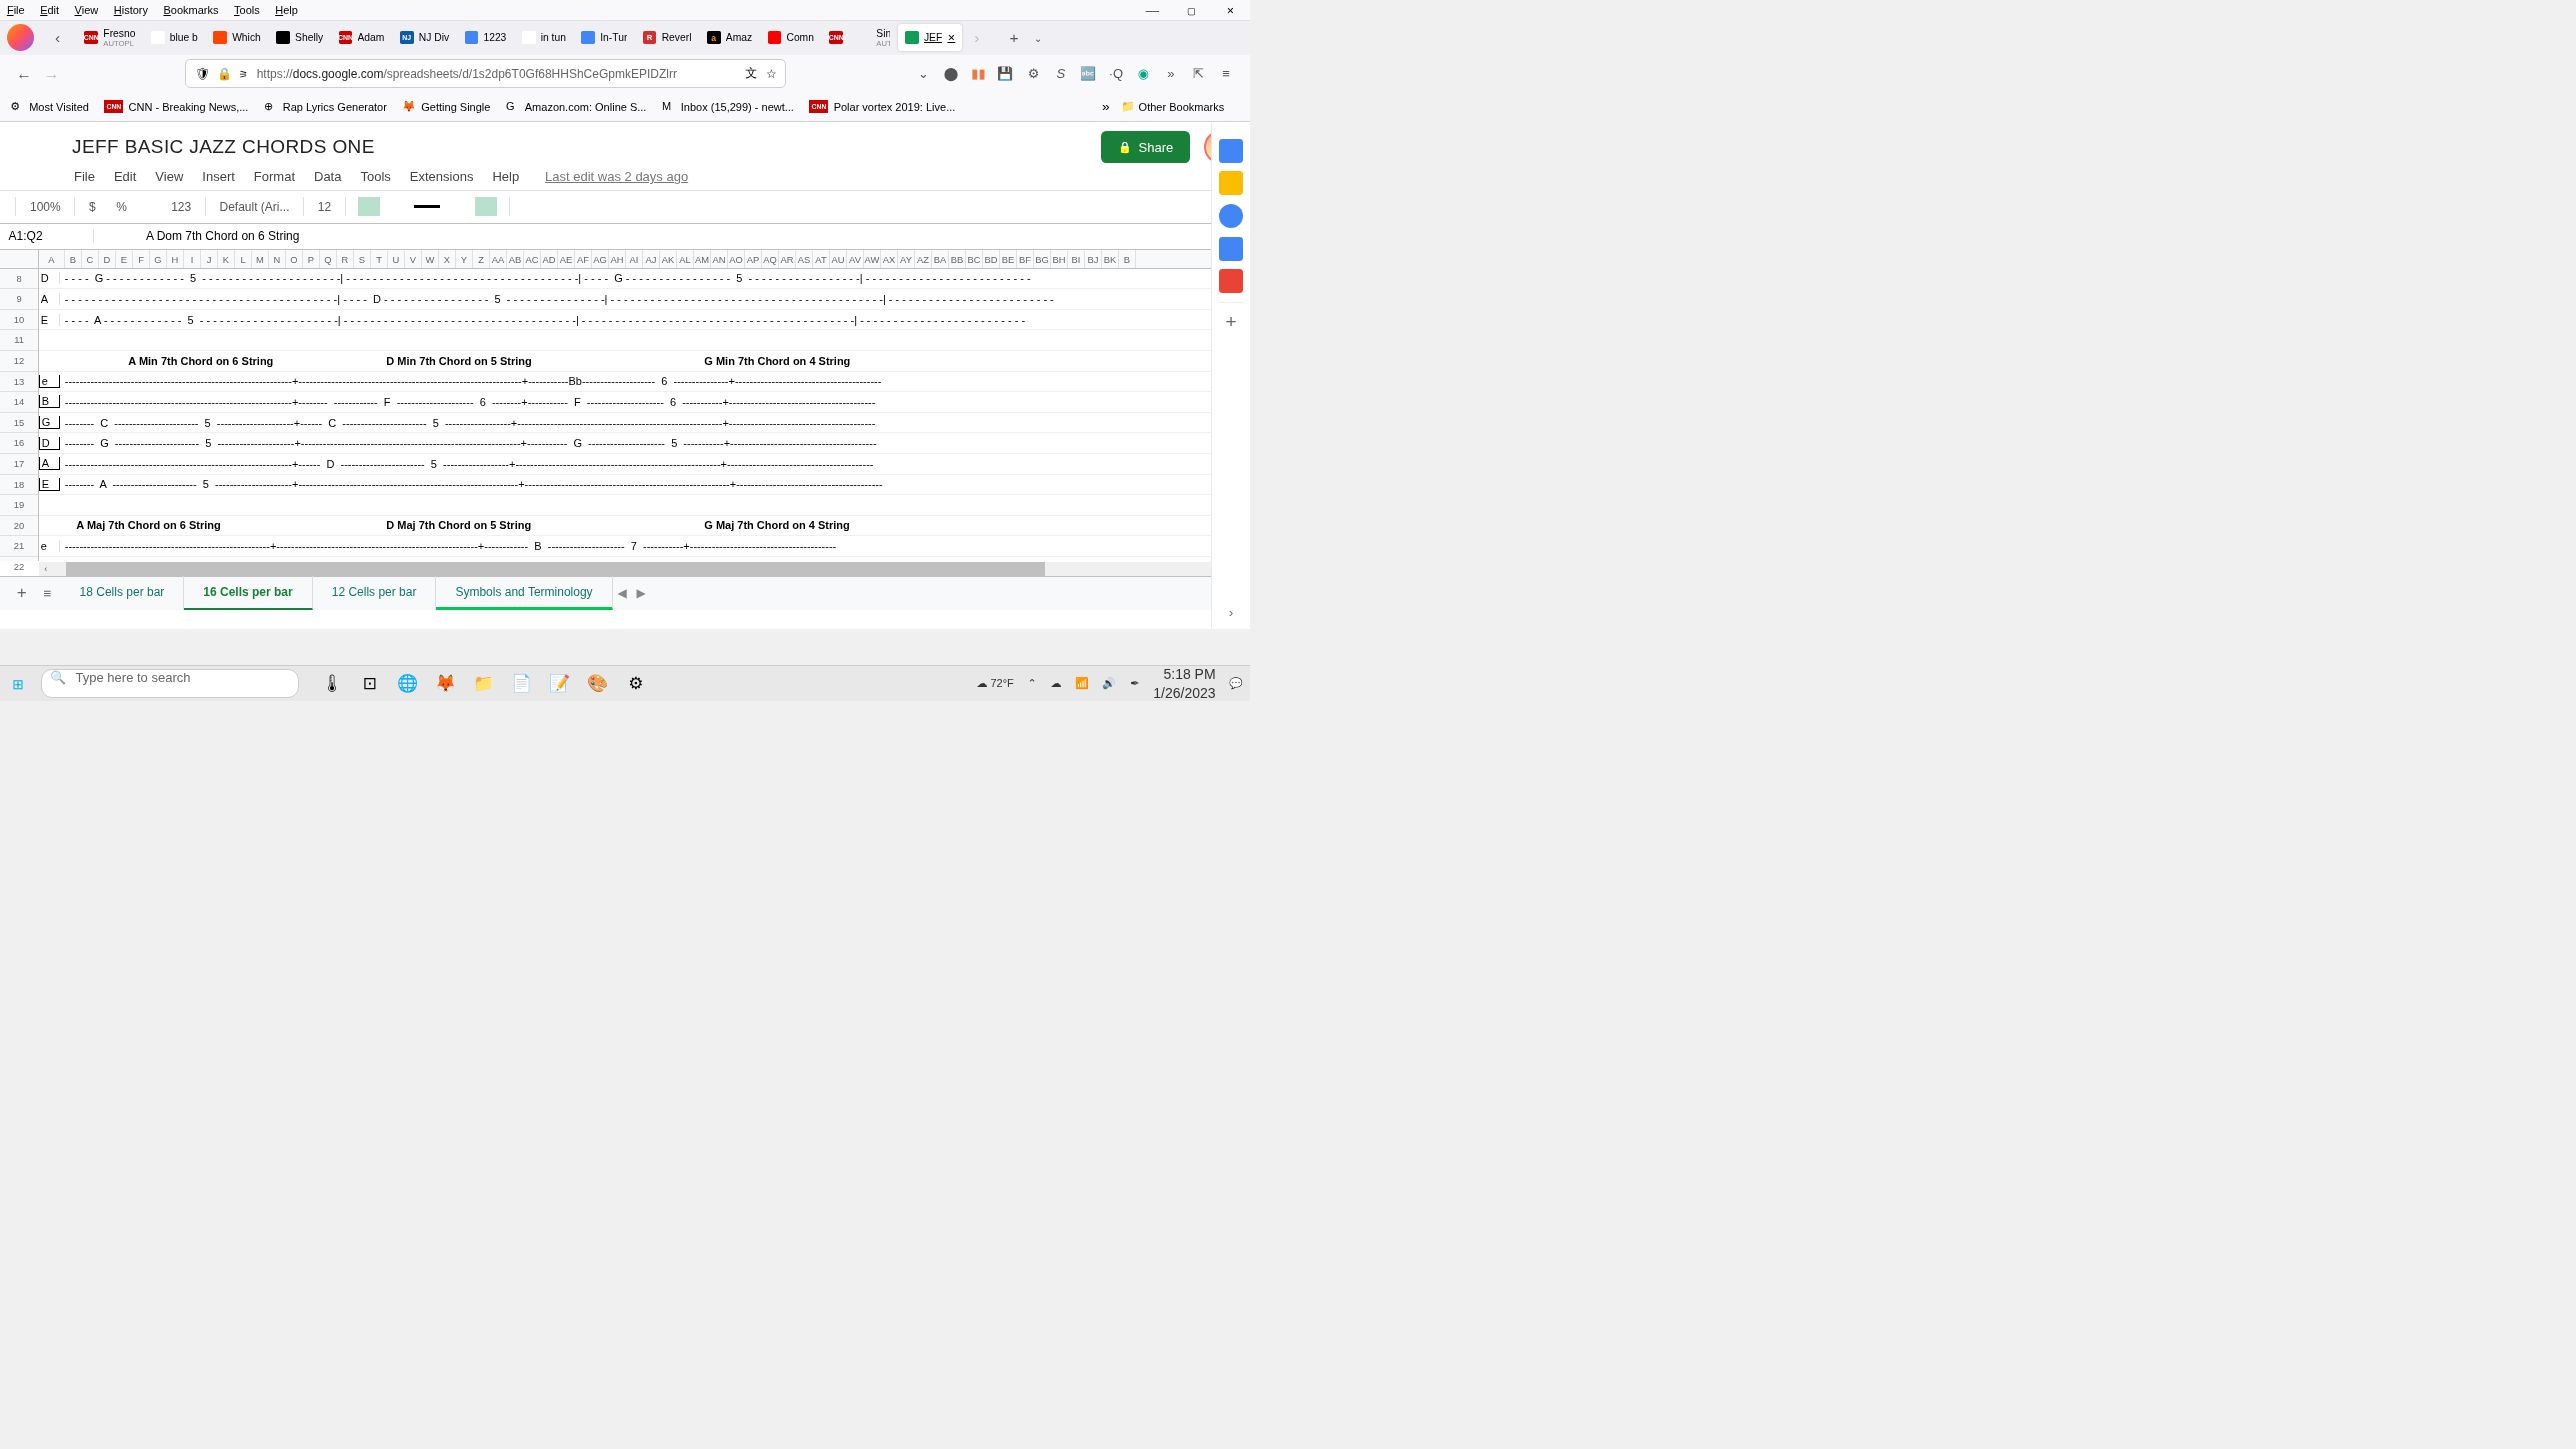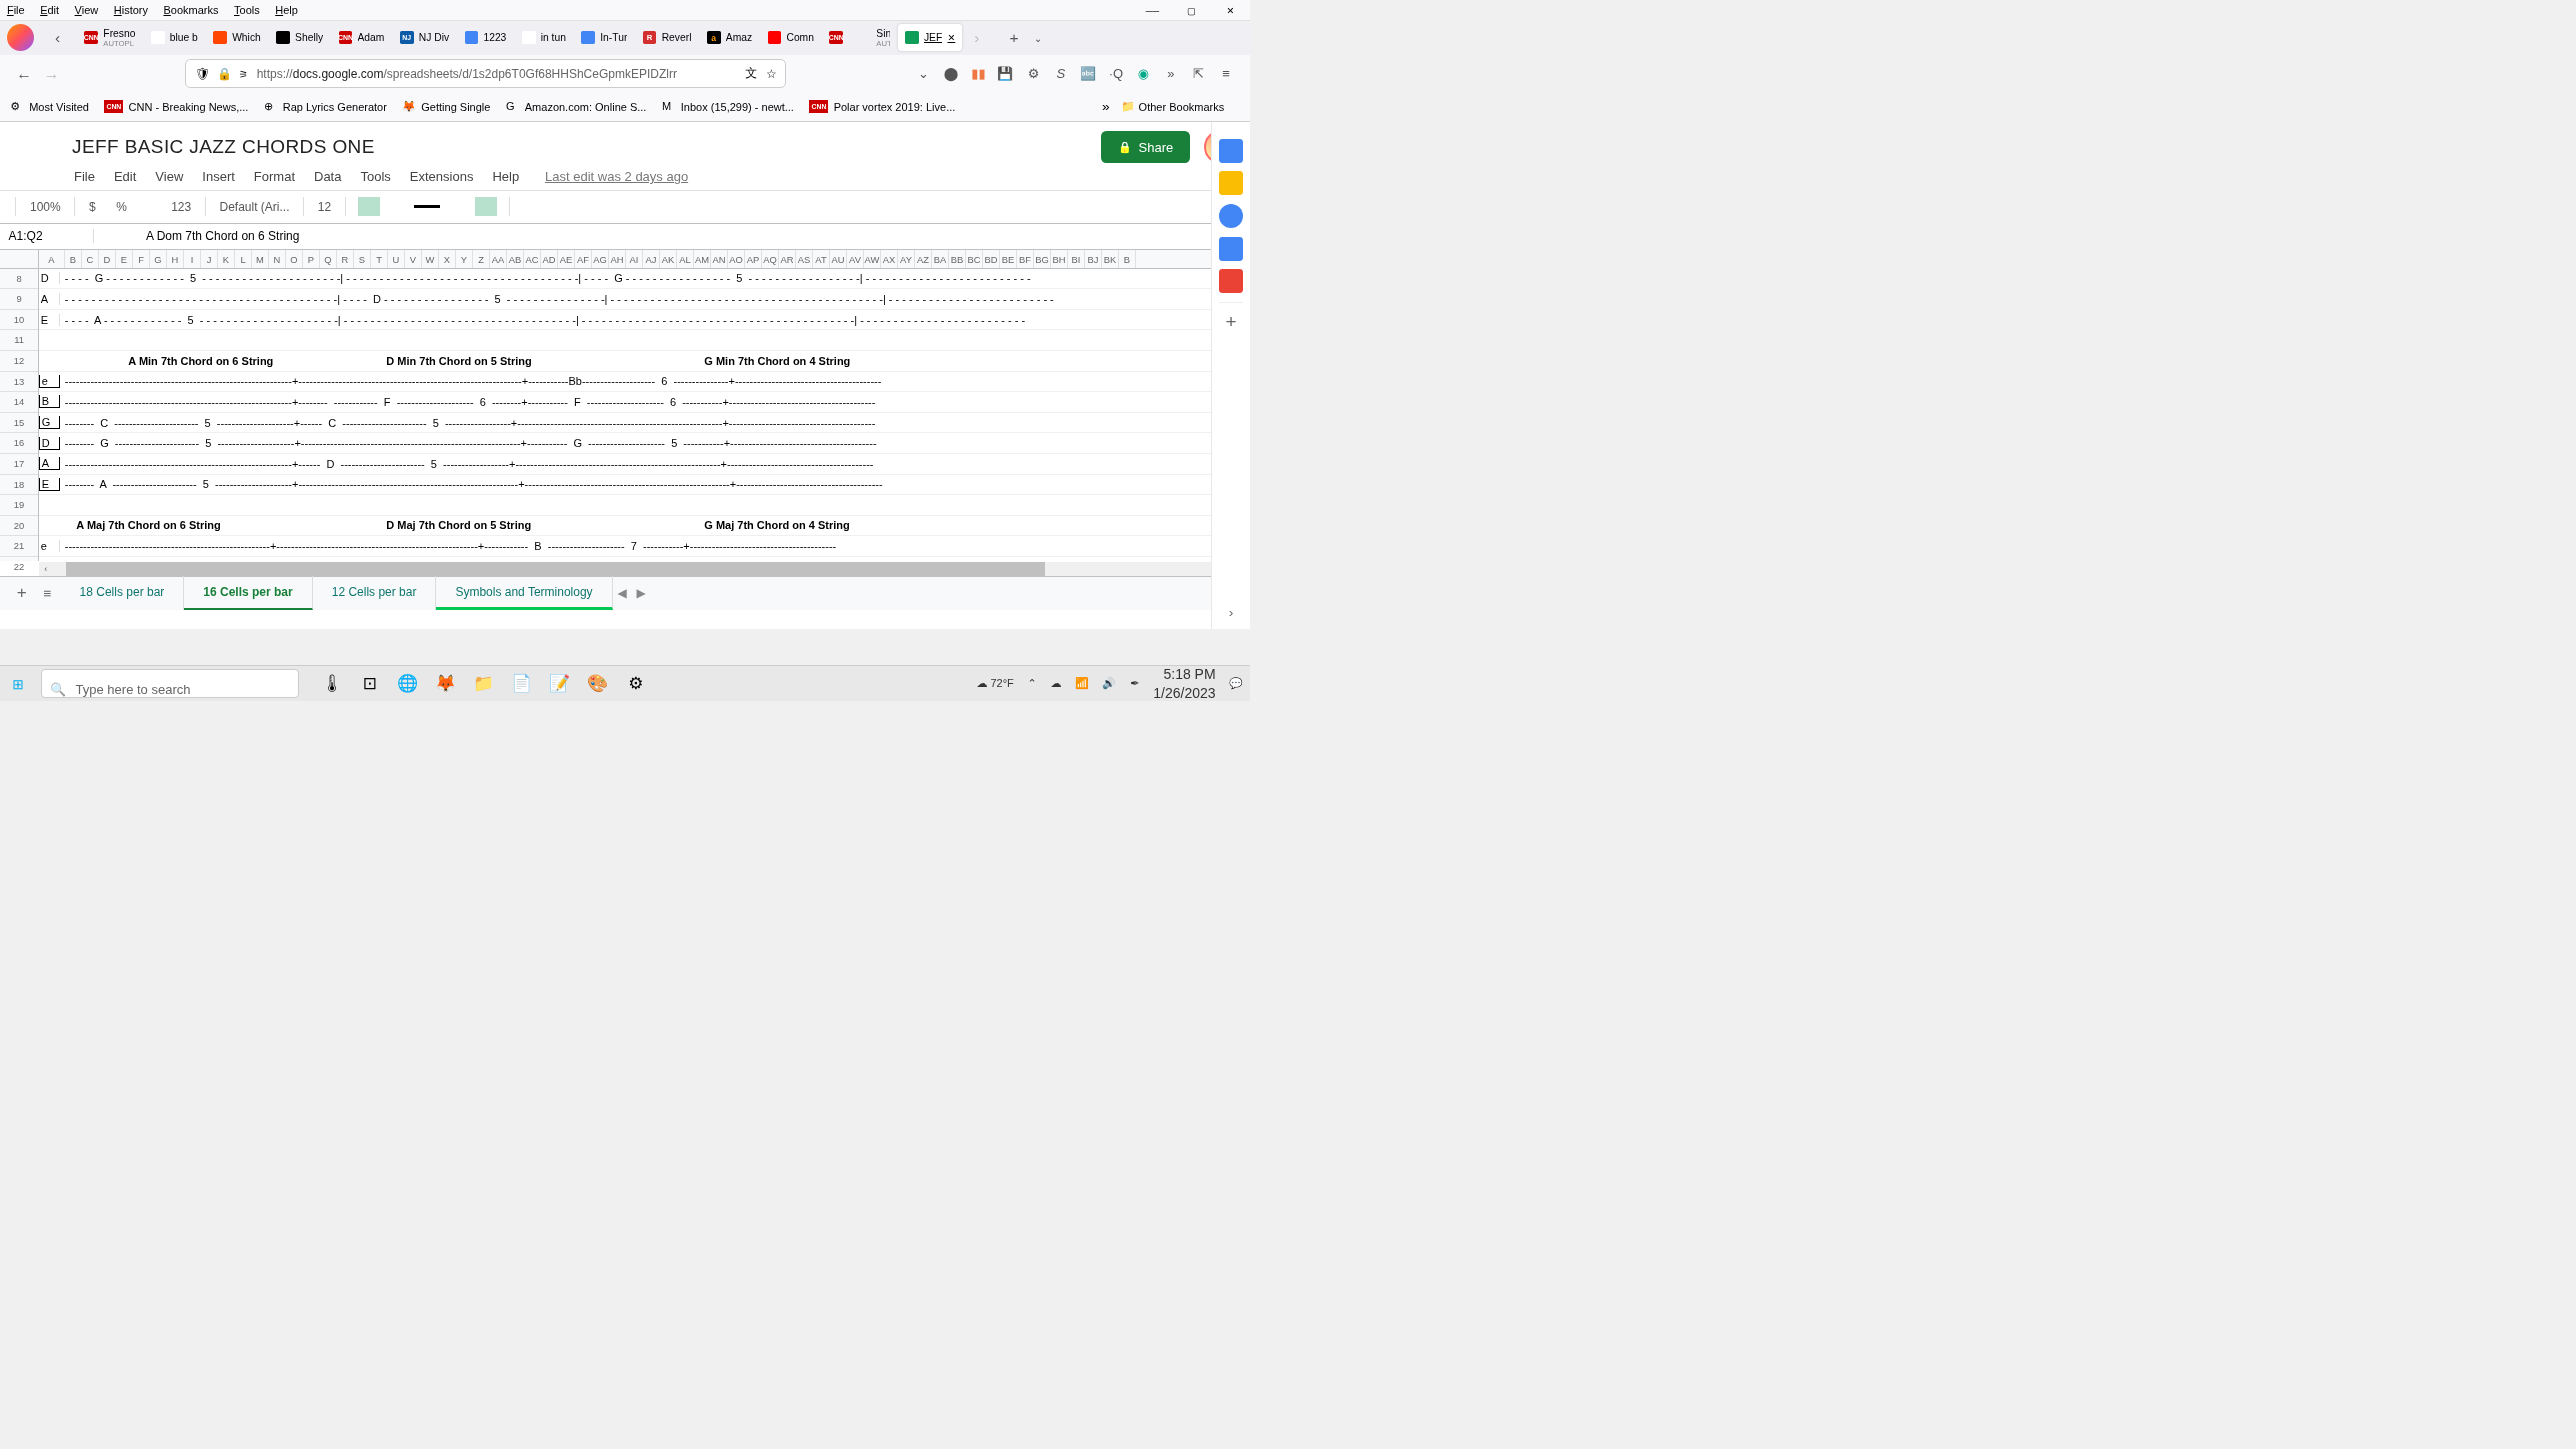--- a/index.html
+++ b/index.html
@@ -97,21 +97,21 @@
 .sheettabs .st-add { width:26px; text-align:center; font-size:17px; color:#666; }
 .sheettabs .st-menu { width:26px; text-align:center; font-size:13.7px; color:#666; }
 .sheettabs .st { padding: 8.6px 19px; color:#0f766e; border-right:0.9px solid #ddd; }
 .sheettabs .st.current { color: #188038; font-weight: 600; border-bottom: 2.6px solid #188038; }
 .sheettabs .st.green { border-bottom: 3.4px solid #00c853; }
 .sheettabs .st-nav { width:19px; text-align:center; color:#888; }
 
 
 .taskbar { position:absolute; bottom:0; left:0; right:0; height:36px; background: #e8e8e8; display:flex; align-items:center; border-top:0.9px solid #ccc; }
 .tb-start { width:36px; height:36px; display:flex; align-items:center; justify-content:center; font-size:13.7px; color:#00adef; }
-.tb-search { flex: 0 0 258px; height:29px; background:#fff; border:0.9px solid #ccc; border-radius:4px; display:flex; align-items:flex-end; padding:0 8.6px; color:#666; font-size:13px; margin:0 5.2px; }
+.tb-search { flex: 0 0 258px; height:29px; background:#fff; border:0.9px solid #ccc; border-radius:11px; display:flex; align-items:flex-start; padding:0 8.6px; color:#666; font-size:13px; margin:0 5.2px; }
 .tb-search::before { content:"🔍"; margin-right:8.6px; opacity:0.6;}
 .tb-icons { display:flex; align-items:center; margin-left: 8.6px;}
 .tb-icons .ti { width:38px; height:36px; display:flex; align-items:center; justify-content:center; font-size:17px; }
 .tb-tray { margin-left:auto; display:flex; align-items:center; font-size:11px; color:#333; }
 .tb-tray > div { margin: 0 6.9px; }
 .tb-clock { text-align:right; font-size:14px; line-height:1.3; margin-right:8.6px;}
 </style>
 </head>
 <body>
 

